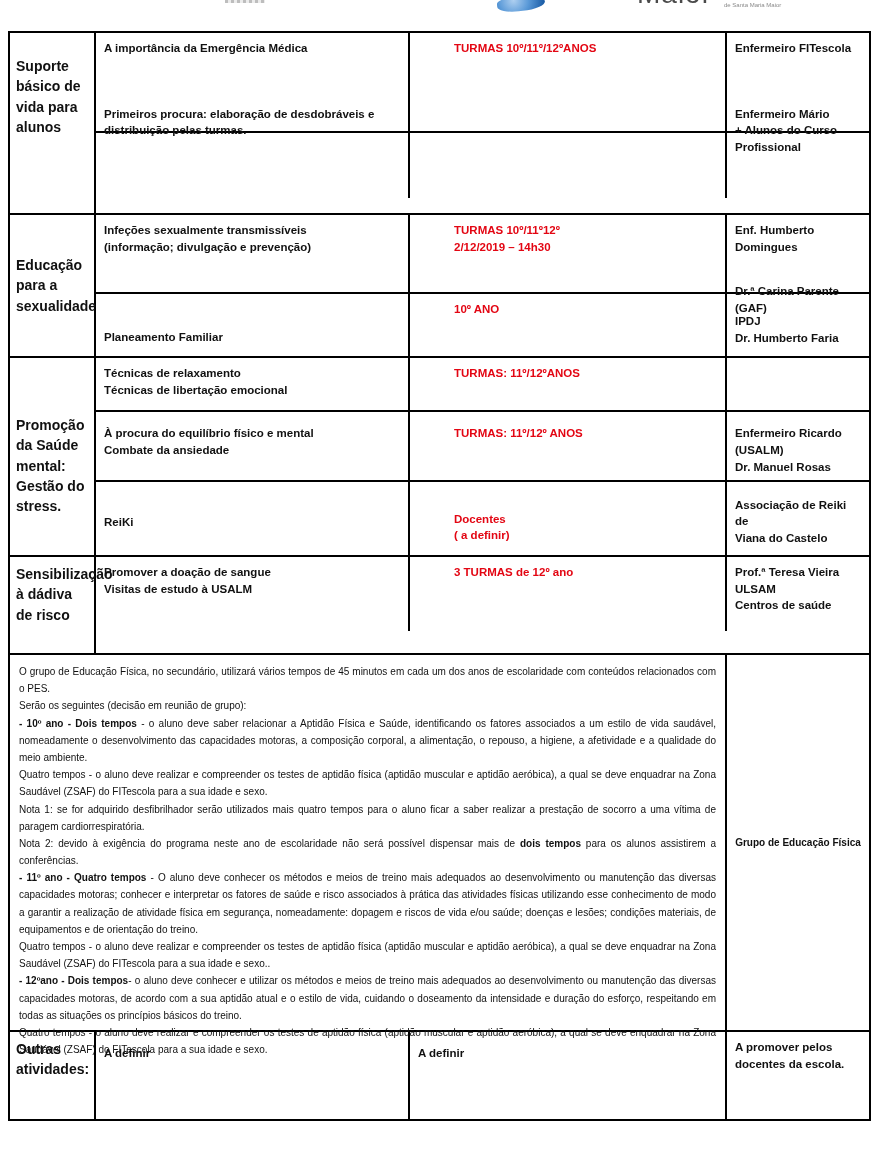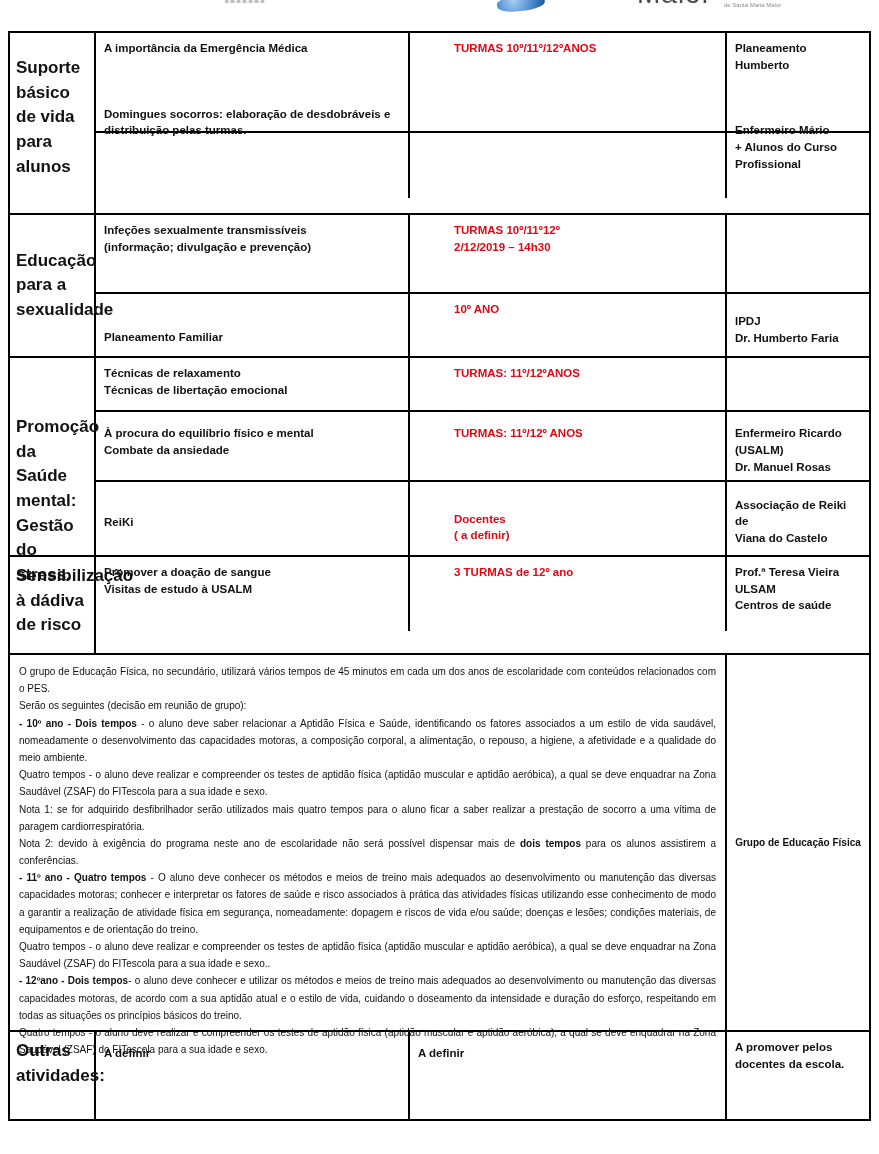--- a/index.html
+++ b/index.html
@@ -12,21 +12,21 @@
         background:radial-gradient(circle at 35% 25%,#aecff0 0%,#5b9ad8 45%,#1d5fa8 90%);
         border-radius:45% 60% 55% 50%;transform:rotate(-6deg);}
   .logo-maior{position:absolute;left:637px;top:-20px;font-size:28px;letter-spacing:1px;
         color:#4a4a4a;font-weight:400;line-height:1;}
   .logo-sub{position:absolute;left:724px;top:2px;font-size:6px;color:#8a8a8a;white-space:nowrap;}
   
   .table{position:absolute;left:8px;top:31px;width:863px;border:2px solid #000;box-sizing:border-box;}
   .trow{display:flex;border-bottom:2px solid #000;box-sizing:border-box;}
   .trow.last{border-bottom:none;}
   .cat{width:86px;flex:0 0 86px;border-right:2px solid #000;box-sizing:border-box;
-       padding:7px 4px 7px 6px;font-weight:bold;font-size:17px;line-height:1.45;
+       padding:7px 4px 7px 6px;font-weight:bold;font-size:14px;line-height:1.45;
        display:flex;flex-direction:column;}
   .cat.center{justify-content:center;}
   .rpart{flex:1;display:flex;flex-direction:column;min-width:0;}
   .srow{display:flex;border-bottom:2px solid #000;box-sizing:border-box;min-height:0;}
   .srow.last{border-bottom:none;}
   .c2{width:314px;flex:0 0 314px;border-right:2px solid #000;}
   .c3{width:317px;flex:0 0 317px;border-right:2px solid #000;}
   .c4{flex:1;}
   .c2,.c3,.c4{box-sizing:border-box;padding:7px 8px;font-weight:bold;font-size:11.5px;line-height:1.45;}
   .pre{white-space:pre-line;}
@@ -55,27 +55,27 @@
   <div class="table">
 
     <div class="trow" style="height:182px">
       <div class="cat">
         <div class="mt16 pre">Suporte básico de vida para alunos</div>
       </div>
       <div class="rpart">
         <div class="srow" style="height:100px">
           <div class="c2">
             <div>A importância da Emergência Médica</div>
-            <div class="mt49 pre">Domingues socorros: elaboração de desdobráveis e distribuição pelas turmas.</div>
+            <div class="mt49 pre">Primeiros procura: elaboração de desdobráveis e distribuição pelas turmas.</div>
           </div>
           <div class="c3 red">
             <div class="pre">TURMAS 10º/11º/12ºANOS</div>
           </div>
           <div class="c4">
-            <div>Planeamento Humberto</div>
+            <div>Enfermeiro FITescola</div>
             <div class="mt49 pre">Enfermeiro Mário
 + Alunos do Curso
 Profissional</div>
           </div>
         </div>
         <div class="srow last" style="height:65px">
           <div class="c2"></div>
           <div class="c3"></div>
           <div class="c4"></div>
         </div>
@@ -88,20 +88,24 @@
       </div>
       <div class="rpart">
         <div class="srow" style="height:80px">
           <div class="c2">
             <div class="pre">Infeções sexualmente transmissíveis
 (informação; divulgação e prevenção)</div>
           </div>
           <div class="c3 red">
             <div class="pre">TURMAS 10º/11º12º
 2/12/2019 – 14h30</div>
+          </div>
+          <div class="c4">
+            <div>Enf. Humberto Domingues</div>
+            <div class="mt28">Dr.ª Carina Parente (GAF)</div>
           </div>
         </div>
         <div class="srow last" style="height:63px">
           <div class="c2">
             <div class="mt28">Planeamento Familiar</div>
           </div>
           <div class="c3 red">
             <div>10º ANO</div>
           </div>
           <div class="c4">

